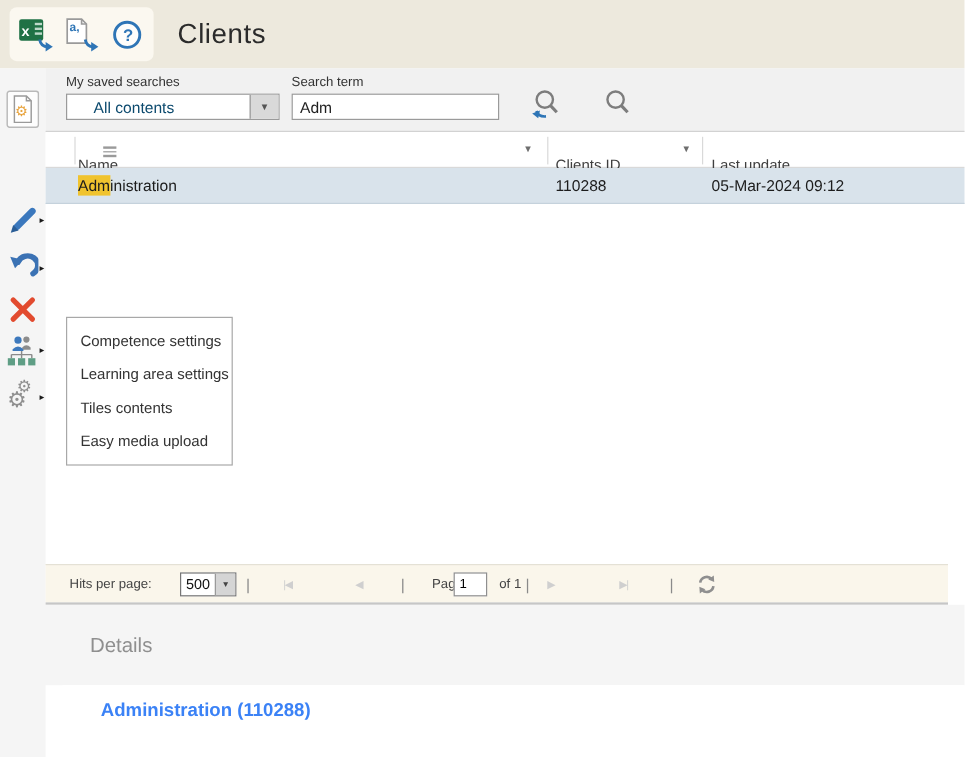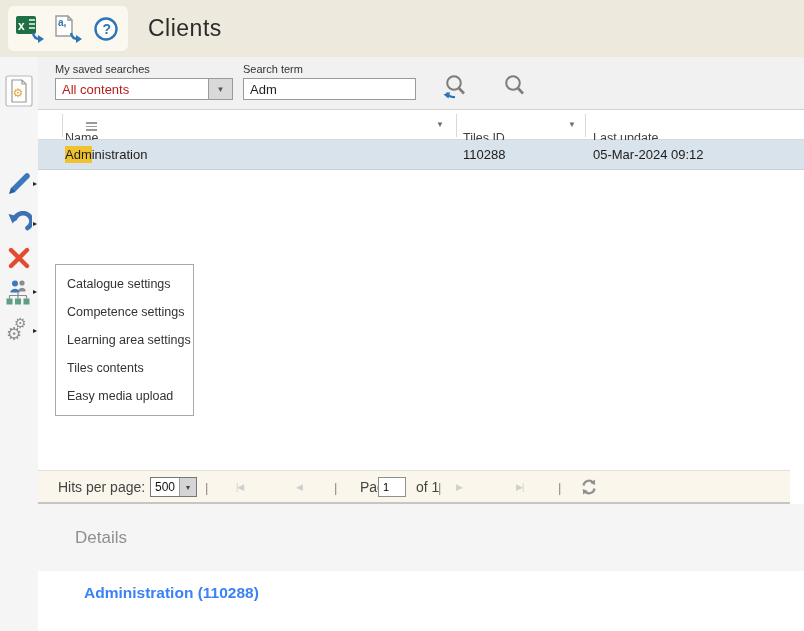--- a/index.html
+++ b/index.html
@@ -16,21 +16,21 @@
   
   .rail { position:absolute; left:0; top:57px; width:38px; height:574px; background:#f5f5f5; }
   .rail-item { position:absolute; left:0; width:38px; display:flex; align-items:center; justify-content:center; }
   .submenu-arrow { position:absolute; right:1px; top:50%; transform:translateY(-50%); font-size:8px; color:#1a1a1a; line-height:1; }
   .gear-glyph { color:#8f8f8f; line-height:1; display:inline-block; }
 
   
   .search-panel { position:absolute; left:38px; top:57px; width:766px; height:53px; background:#f1f1f1; border-bottom:1px solid #d2d2d2; }
   .fld-label { position:absolute; top:6px; font-size:11px; color:#333; }
   .combo { position:absolute; top:21px; height:22px; background:#fff; border:1px solid #9a9a9a; display:flex; }
-  .combo-text { flex:1; font-size:13px; color:#b91c1c; padding:2px 6px; line-height:17px; }
+  .combo-text { flex:1; font-size:13px; color:#0c4a6e; padding:2px 22px; line-height:17px; }
   .combo-btn { width:24px; background:#d9d9d9; border-left:1px solid #9a9a9a; display:flex; align-items:center; justify-content:center; font-size:8px; color:#555; cursor:pointer; }
   .txt-input { position:absolute; top:21px; height:22px; background:#fff; border:1px solid #9a9a9a; font-size:13px; color:#1f1f1f; padding:0 6px; font-family:"Liberation Sans",sans-serif; }
   .srch-ico { position:absolute; top:16px; cursor:pointer; }
 
   
   .grid-header { position:absolute; left:38px; top:111px; width:766px; height:29px; background:#fff; border-bottom:1px solid #d9d9d9; font-size:12.5px; color:#3f3f3f; }
   .col-label { position:absolute; top:7px;margin-top:13px; }
   .col-sep { position:absolute; top:3px; height:23px; width:1px; background:#d9d9d9; }
   .filter-arrow { position:absolute; top:9px; font-size:8px; color:#6e6e6e; cursor:pointer; }
   .burger { position:absolute; left:48px; top:11px; width:11px; height:9px; cursor:pointer; }
@@ -40,21 +40,21 @@
   .hl { background:#f0c32e; padding:1px 0; }
 
   
   .ctx-menu { position:absolute; left:55px; top:264px; width:139px; background:#fff; border:1px solid #a8a8a8; padding:5px 0; }
   .ctx-item { font-size:12.5px; color:#333; padding:7px 10px 7px 11px; cursor:pointer; white-space:nowrap; }
 
   
   .pagebar { position:absolute; left:38px; top:470px; width:752px; height:32px; background:#faf6eb; border-top:1px solid #e4e1d5; }
   .pagebar-sep-line { position:absolute; left:38px; top:502px; width:752px; height:2px; background:#c6c6c6; }
   .pb { position:absolute; top:0; height:32px; display:flex; align-items:center; }
-  .pb-label { font-size:14px; color:#444; }
+  .pb-label { font-size:11px; color:#444; }
   .pb-sep { color:#8a8a8a; font-size:13px; }
   .nav-glyph { font-size:9px; color:#cfcfcf; letter-spacing:-1px; }
   .hits-combo { display:flex; height:20px; border:1px solid #767676; background:#fff; }
   .hits-val { font-size:12px; color:#111; padding:1px 4px; line-height:17px; }
   .hits-btn { width:17px; background:#d5d5d5; border-left:1px solid #9a9a9a; display:flex; align-items:center; justify-content:center; font-size:7px; color:#444; cursor:pointer; }
   .page-input { width:28px; height:20px; border:1px solid #8f8f8f; background:#fff; font-size:11px; padding:0 4px; font-family:"Liberation Sans",sans-serif; }
 
   
   .details-band { position:absolute; left:0; top:504px; width:804px; height:67px; background:#f5f5f5; }
   .details-title { position:absolute; left:75px; top:24px; font-size:17px; color:#8f8f8f; }
@@ -189,34 +189,33 @@
   <div class="grid-header">
     <span class="burger">
         <i></i>
         <i></i>
         <i></i>
       </span>
     <span class="col-sep" style="left:24px;"></span>
     <span class="col-label" style="left:27px;">Name</span>
     <span class="filter-arrow" style="left:398px;">▼</span>
     <span class="col-sep" style="left:418px;"></span>
-    <span class="col-label" style="left:425px;">Tiles ID</span>
+    <span class="col-label" style="left:425px;">Clients ID</span>
     <span class="filter-arrow" style="left:530px;">▼</span>
     <span class="col-sep" style="left:547px;"></span>
     <span class="col-label" style="left:555px;">Last update</span>
   </div>
 
   <div class="grid-row">
     <span class="cell" style="left:27px;"><span class="hl">Adm</span><span>inistration</span></span>
     <span class="cell" style="left:425px;">110288</span>
     <span class="cell" style="left:555px;">05-Mar-2024 09:12</span>
   </div>
 
   <div class="ctx-menu">
-    <div class="ctx-item">Catalogue settings</div>
     <div class="ctx-item">Competence settings</div>
     <div class="ctx-item">Learning area settings</div>
     <div class="ctx-item">Tiles contents</div>
     <div class="ctx-item">Easy media upload</div>
   </div>
 
   <div class="pagebar">
     <span class="pb pb-label" style="left:20px;">Hits per page:</span>
     <span class="pb" style="left:112px;">
       <span class="hits-combo">

